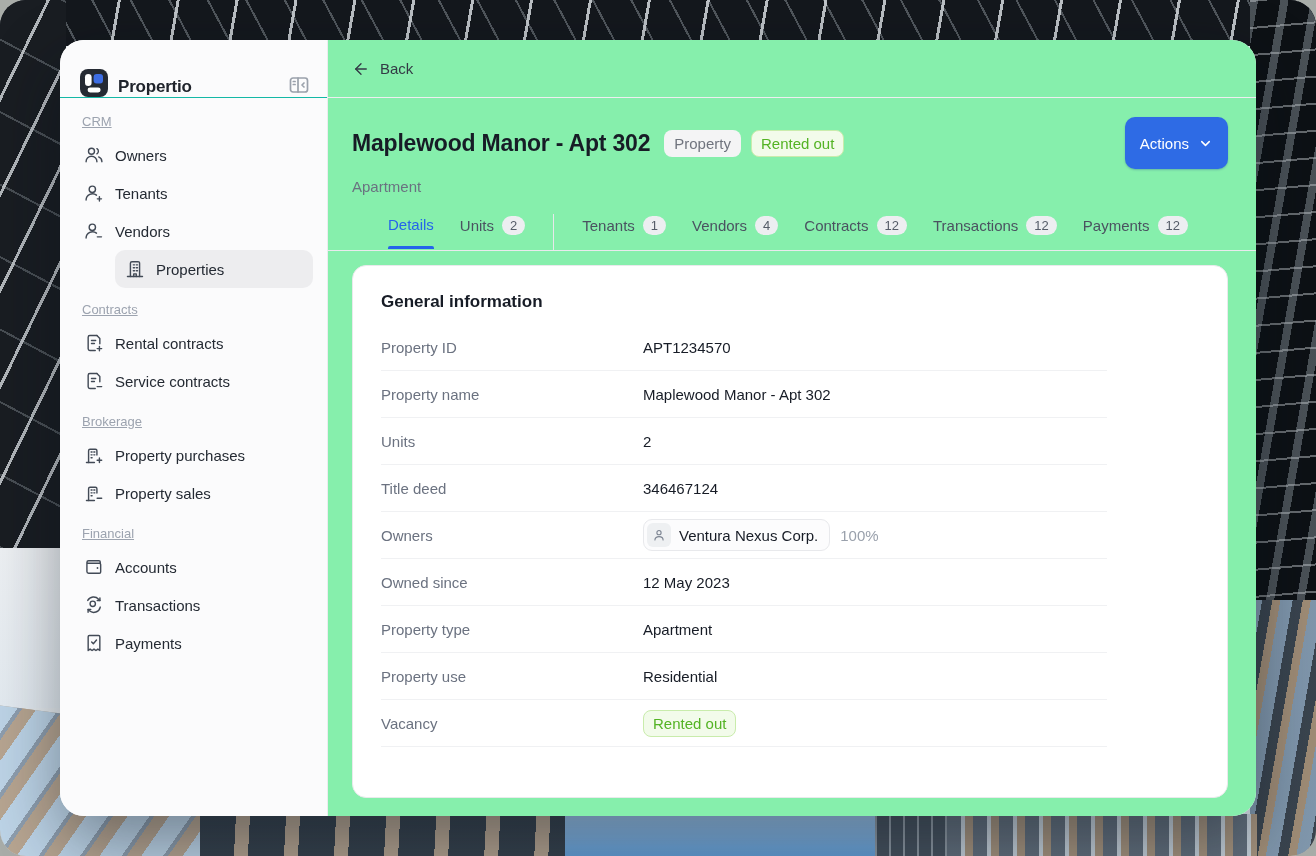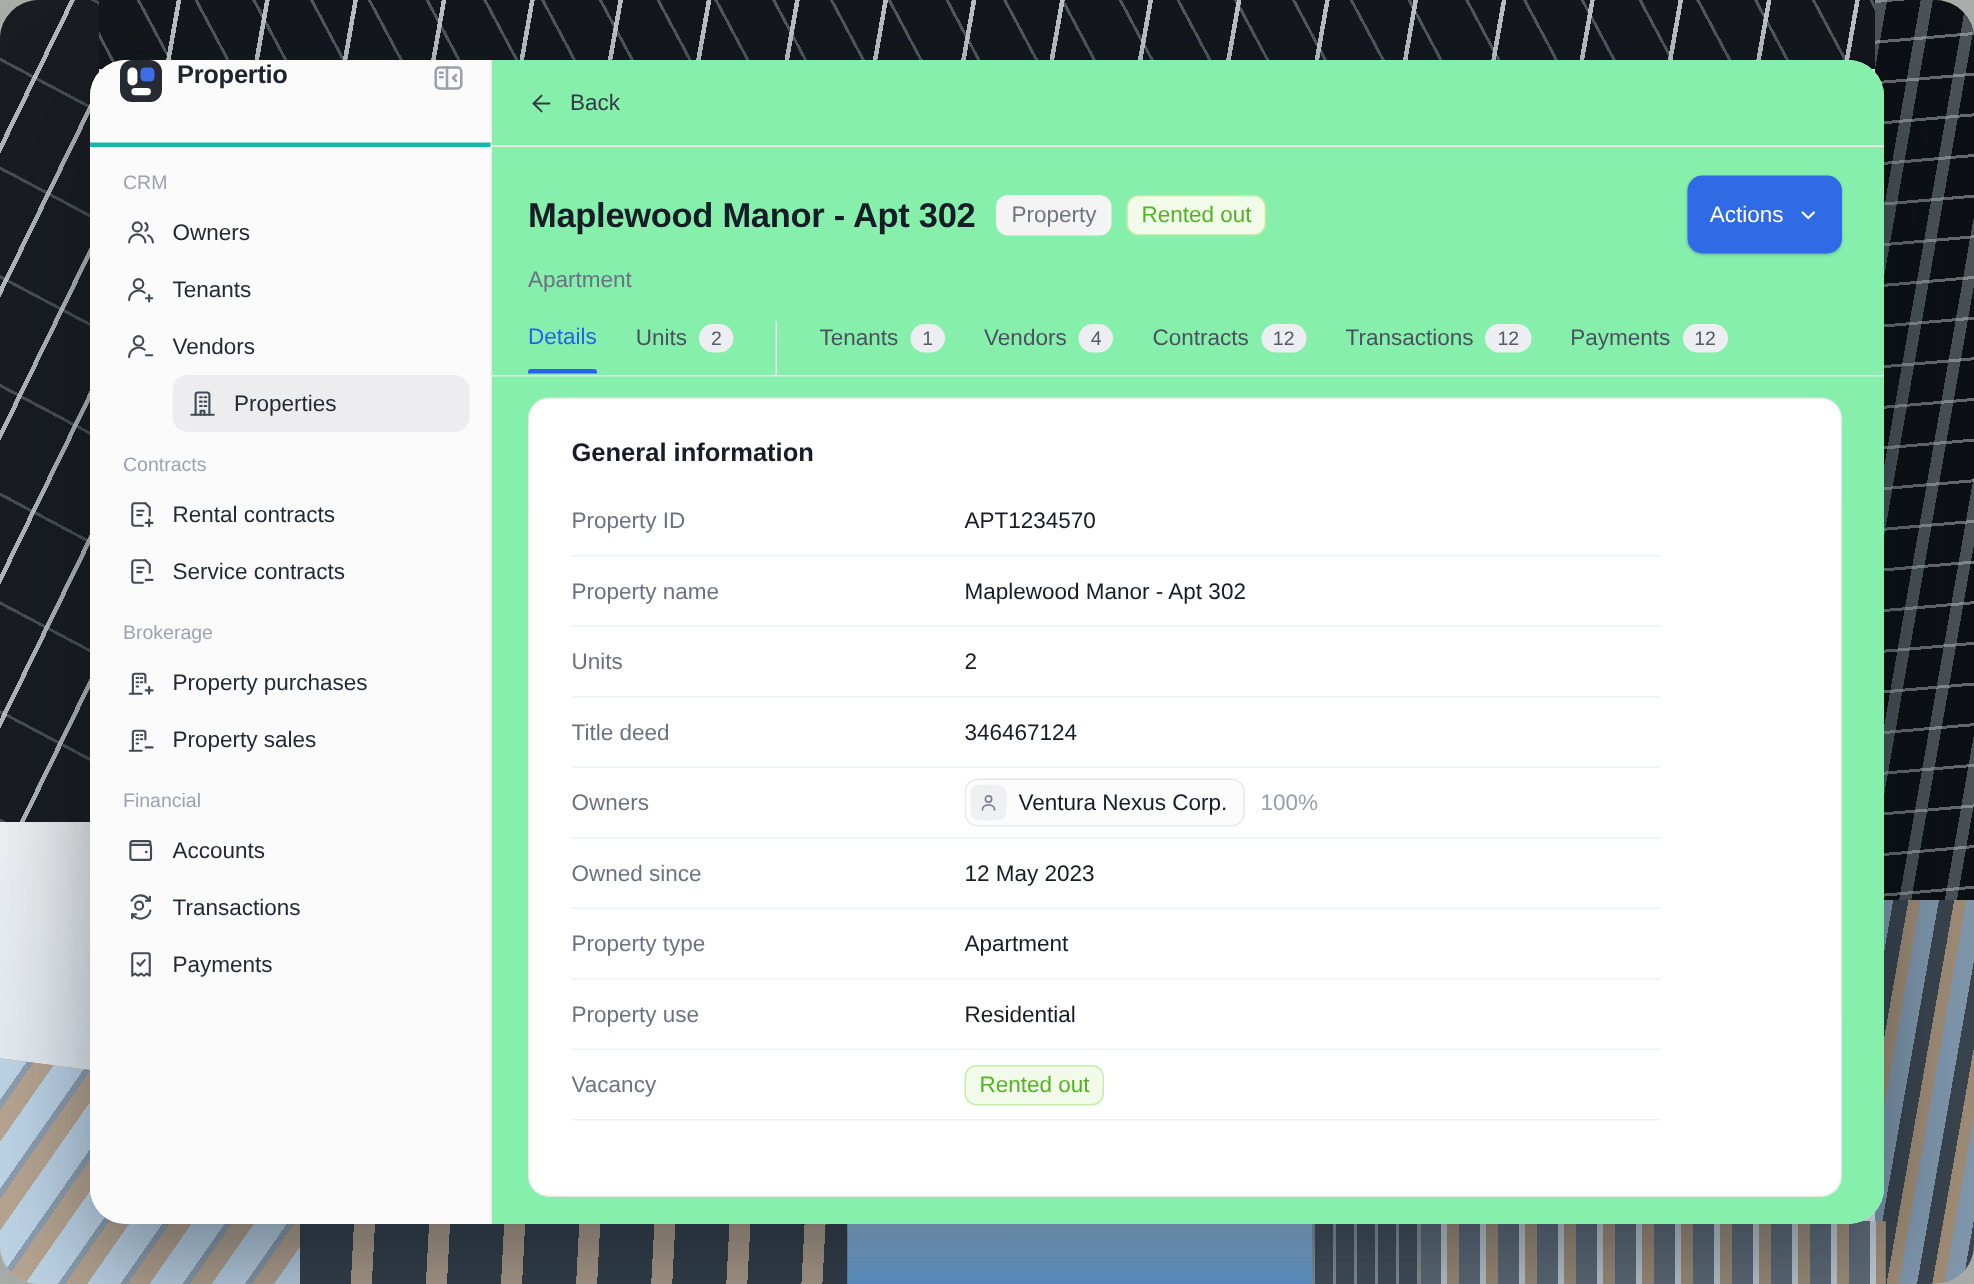--- a/index.html
+++ b/index.html
@@ -43,26 +43,26 @@
     background-image:repeating-linear-gradient(90deg, rgba(91,107,124,.9) 0 14px, rgba(200,214,226,.9) 14px 18px, rgba(165,147,126,1) 18px 26px),
                      repeating-linear-gradient(0deg, rgba(165,147,126,1) 0 3px, transparent 3px 12px); }
 
   
   .window { position:absolute; left:60px; top:40px; width:1196px; height:776px;
     background:#fff; border-radius:24px; box-shadow:0 28px 70px rgba(10,16,26,.42);
     display:flex; overflow:hidden; }
 
   
   .sidebar { width:268px; flex:0 0 268px; background:#fbfbfc; border-right:1px solid #ececef; display:flex; flex-direction:column; }
-  .sidebar-header { height:58px; flex:0 0 58px; display:flex; align-items:flex-start; gap:10px; padding:0 16px 0 20px; border-bottom:3px solid #14b8a6; }
+  .sidebar-header { height:58px; flex:0 0 58px; display:flex; align-items:flex-end; gap:10px; padding:0 16px 0 20px; border-bottom:1px solid #14b8a6; }
   .logo { width:28px; height:28px; display:inline-flex; }
   .brand { font-size:17px; font-weight:700; color:#20242c; letter-spacing:-.2px; flex:1; }
   .collapse-btn { background:none; border:none; color:#9aa1ab; width:24px; height:24px; display:inline-flex; align-items:center; justify-content:center; cursor:pointer; }
   .nav { padding:10px 14px; overflow:hidden; }
-  .nav-section-label { font-size:13px; color:#9ca3af; margin:14px 8px 7px; }
+  .nav-section-label { font-size:13px; color:#9ca3af; margin:14px 8px 7px;text-decoration:underline; }
   .nav-section:first-child .nav-section-label { margin-top:6px; }
   .nav-item { display:flex; align-items:center; gap:11px; height:38px; padding:0 10px; border-radius:10px;
     font-size:15px; color:#242a33; cursor:pointer; }
   .nav-item.active { background:#ededef;margin-left:41px; }
   .nav-item .ni-icon { width:20px; height:20px; color:#424a56; display:inline-flex; flex:0 0 20px; }
   .ni-icon svg, .logo svg, .collapse-btn svg { width:100%; height:100%; }
 
   
   .main { flex:1; display:flex; flex-direction:column; background:#86efac; min-width:0; }
   .back-bar { height:58px; flex:0 0 58px; display:flex; align-items:center; padding:0 24px; border-bottom:1px solid #eeeef0; }
@@ -76,21 +76,21 @@
   .badge.gray { background:#f4f4f5; color:#70747e; }
   .badge.green { background:#f2fbea; border:1px solid #c9ecac; color:#53b324; padding:5px 9px; }
   .actions-btn { display:inline-flex; align-items:center; gap:9px; height:52px; padding:0 15px; border:none; border-radius:10px;
     background:#2e6be5; color:#fff; font-size:15px; font-weight:500; font-family:inherit; cursor:pointer; box-shadow:0 1px 2px rgba(30,60,140,.3); }
   .actions-btn .ci { width:15px; height:15px; display:inline-flex; }
   .subtitle { margin:9px 28px 0 24px; font-size:15px; color:#6a7280; }
 
   
   .tabs { margin-top:19px; padding:0 24px; border-bottom:1px solid #e9eaed; display:flex; align-items:flex-start; gap:26px; }
   .tab { position:relative; display:inline-flex; align-items:center; gap:8px; padding:2px 0 15px; font-size:15px; color:#4a5260; cursor:pointer; }
-  .tab.active { color:#2563eb; }
+  .tab.active { color:#2563eb;margin-left:36px; }
   .tab.active::after { content:""; position:absolute; left:0; right:0; bottom:-1px; height:3px; border-radius:2px 2px 0 0; background:#2563eb; }
   .tab-count { background:#edeef1; color:#555c68; font-size:13px; border-radius:999px; padding:3px 8px; line-height:1; }
   .tab-divider { width:1px; align-self:stretch; background:#e7e8eb; margin:0 2px; }
 
   
   .content { flex:1; padding:14px 28px 18px 24px; overflow:hidden; }
   .card { border:1px solid #e9eaec; border-radius:14px; padding:24px 28px 20px; height:100%; background:#fff; }
   .card-title { font-size:17px; font-weight:600; color:#171c26; margin:2px 0 12px; }
   .rows { width:726px; max-width:100%; }
   .row { display:flex; align-items:center; min-height:47px; border-bottom:1px solid #f0f1f3; }

